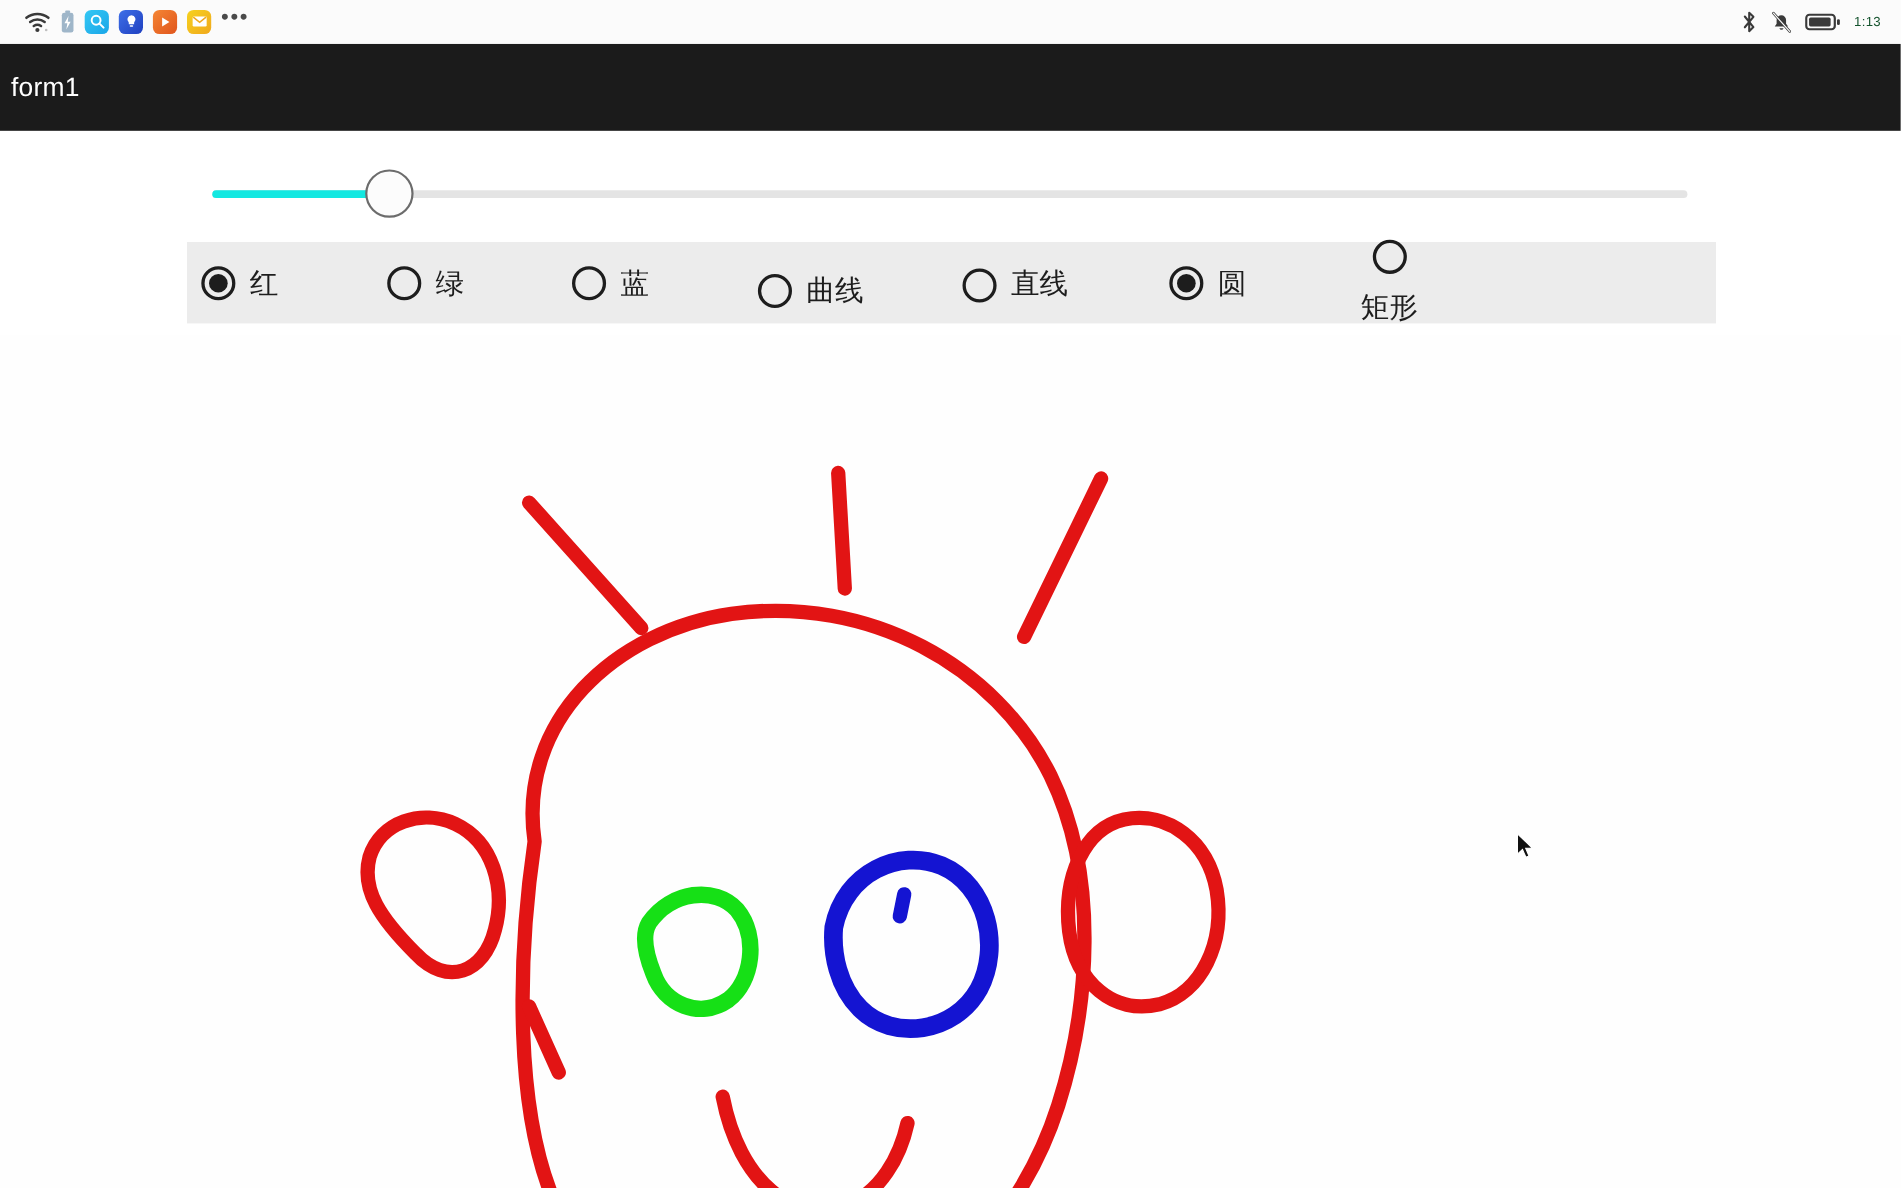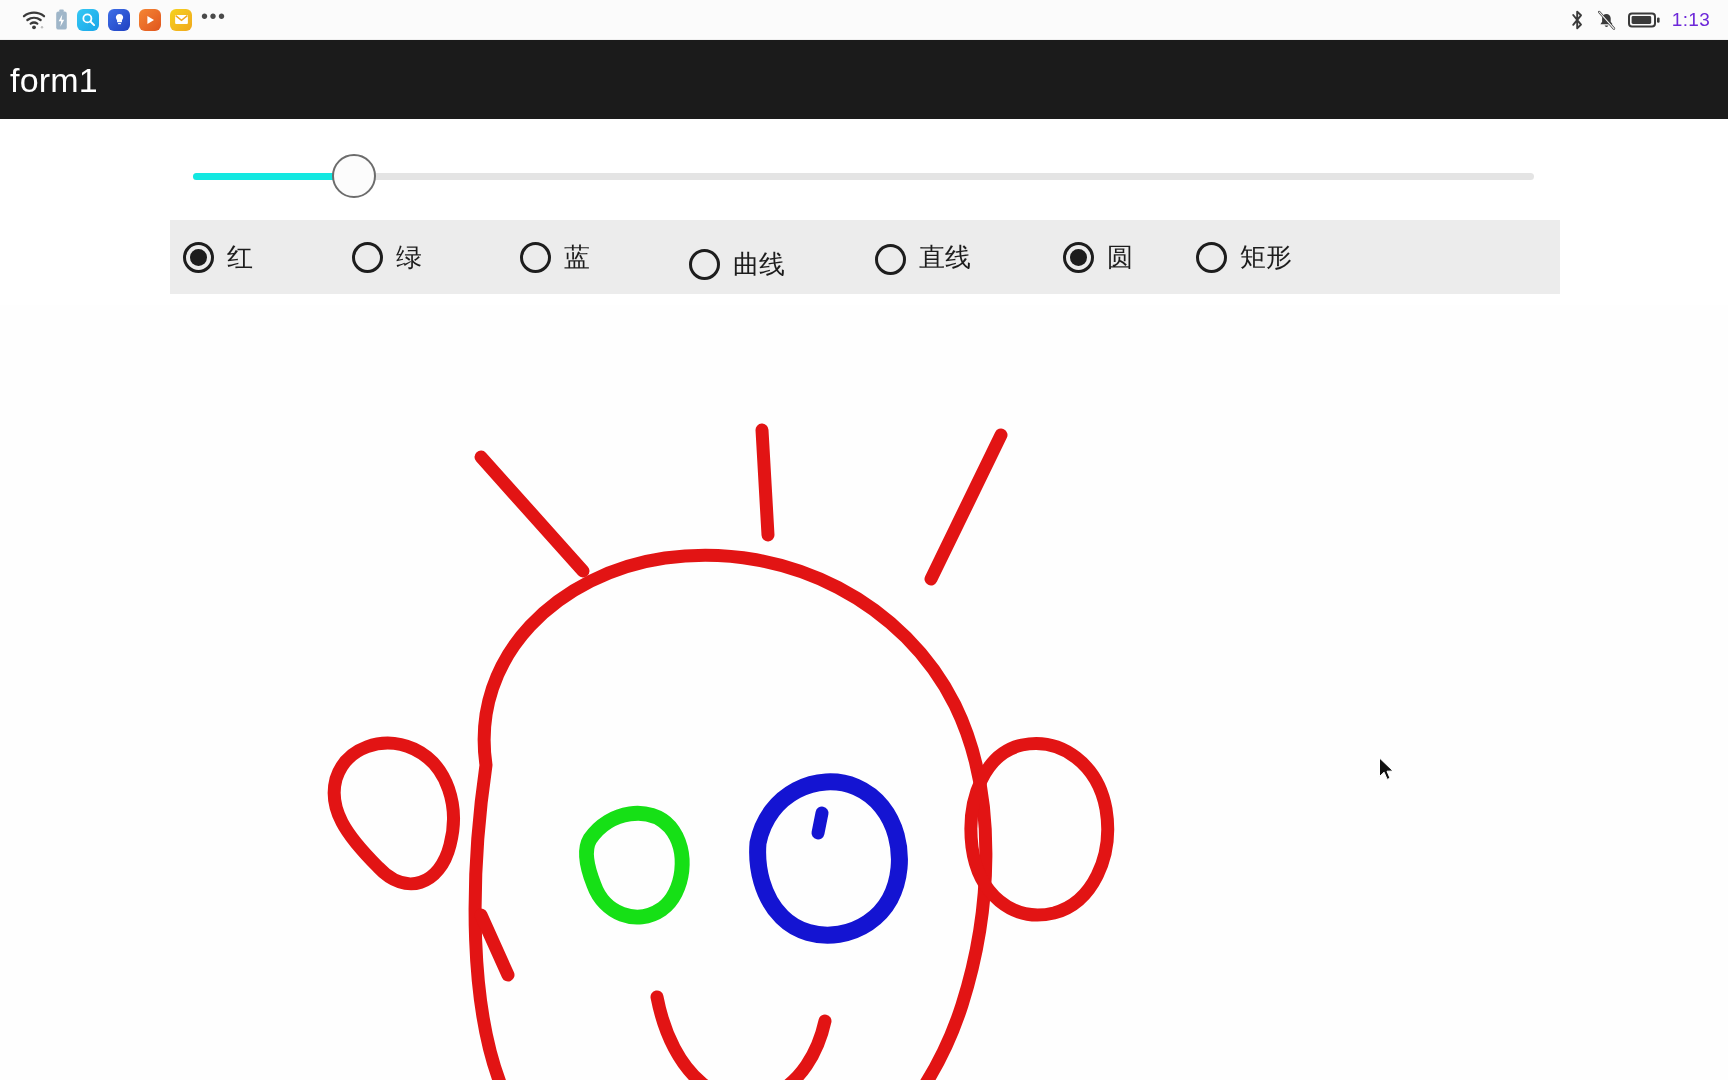--- a/index.html
+++ b/index.html
@@ -21,30 +21,30 @@
   #status-left{ display:flex; align-items:center; gap:9px; }
   #status-right{ display:flex; align-items:center; gap:11px; }
   .appicon{
     width:22px;height:22px;border-radius:6px;
     display:flex;align-items:center;justify-content:center;
     color:#fff;font-size:13px;line-height:1;
     flex:none;
   }
   .sysicon{ display:flex;align-items:center;justify-content:center;flex:none; }
   #status-dots{ color:#4a4a4a; font-size:20px; letter-spacing:1.5px; line-height:10px; padding-bottom:7px;}
-  #clock{ font-size:19px; color:#6d28d9; letter-spacing:.3px; }
+  #clock{ font-size:12px; color:#14532d; letter-spacing:.3px; }
 
   
   #title-bar{
     position:absolute; left:0; top:40px; width:1728px; height:79px;
     background:#1b1b1b;
   }
   #app-title{
     position:absolute; left:10px; top:50%; transform:translateY(-50%);
-    color:#ffffff; font-size:34px; font-weight:400; letter-spacing:.2px;
+    color:#ffffff; font-size:24px; font-weight:400; letter-spacing:.2px;
   }
 
   
   #app-body{
     position:absolute; left:0; top:119px; width:1728px; height:961px;
     background:#ffffff;
   }
 
   
   #slider-row{ position:absolute; left:193px; top:32px; width:1341px; height:50px; }
@@ -202,21 +202,21 @@
       <div class="radio-item" style="position: absolute; left: 705px; align-items: flex-end;">
         <span class="radio-mark off"></span>
         <span class="radio-label">直线</span>
       </div>
       <div class="radio-item" style="position: absolute; left: 893px;">
         <span class="radio-mark">
           <span class="dot"></span>
         </span>
         <span class="radio-label">圆</span>
       </div>
-      <div class="radio-item" style="position: absolute; left: 1026px;">
+      <div class="radio-item" style="position: absolute; left: 1067px; flex-direction: column;">
         <span class="radio-mark off"></span>
         <span class="radio-label">矩形</span>
       </div>
     </div>
 
   <div id="canvas-area" style="background: rgb(254, 254, 254);">
     <svg id="drawing" width="1728" height="775" viewBox="0 0 1728 775">
       <g fill="none" stroke-linecap="round" stroke-linejoin="round">
 
         <path stroke="#e21414" stroke-width="13" d="M486 460

